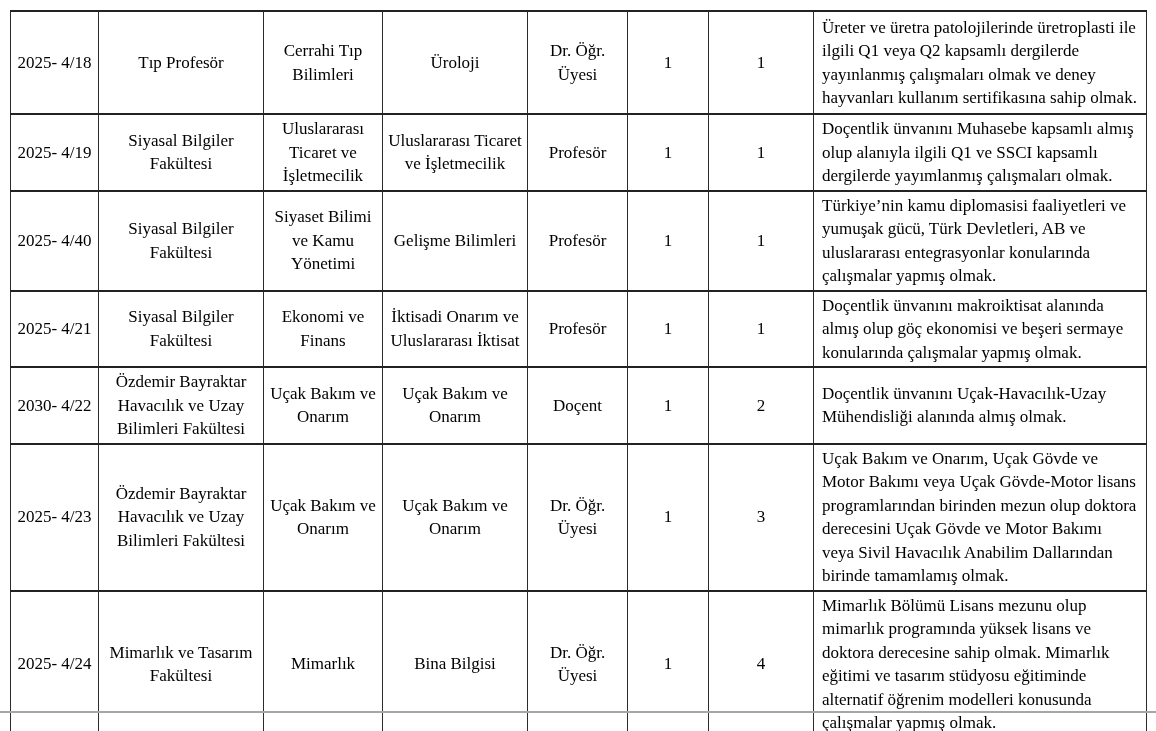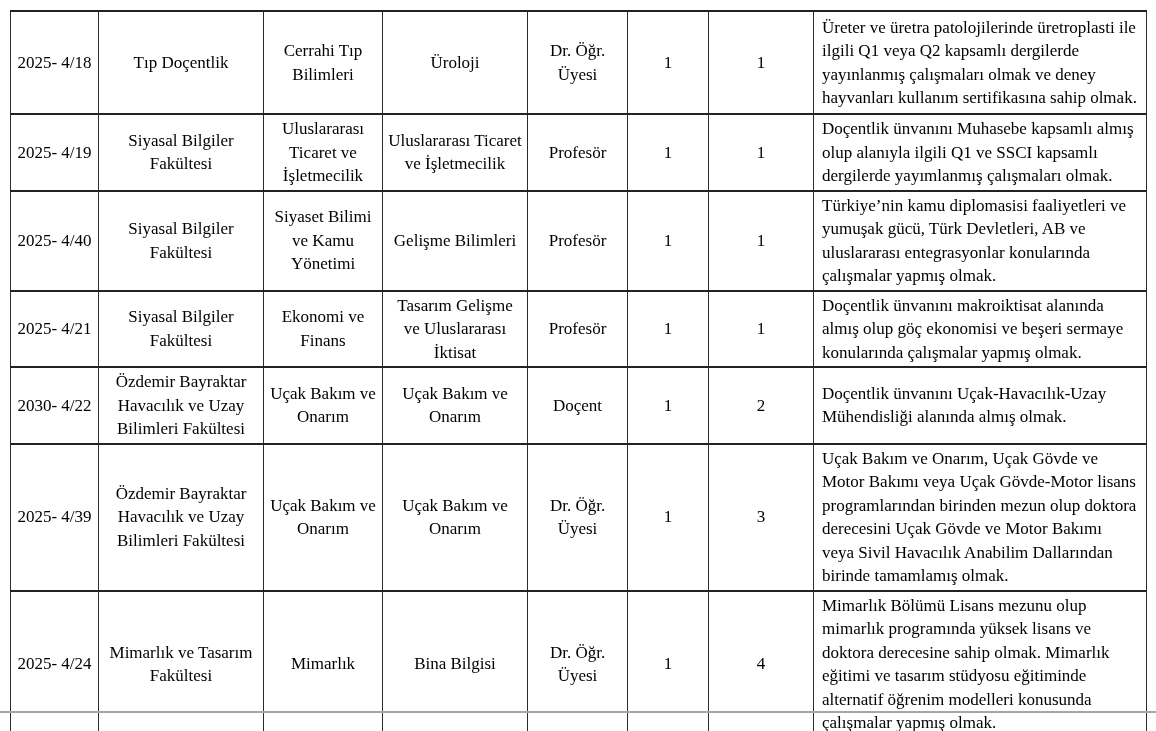--- a/index.html
+++ b/index.html
@@ -66,21 +66,21 @@
       <col class="col-dept">
       <col class="col-program">
       <col class="col-title">
       <col class="col-n1">
       <col class="col-n2">
       <col class="col-desc">
     </colgroup>
     <tbody>
         <tr style="height: 103px;">
     <td class="c-code">2025- 4/18</td>
-    <td class="c-faculty">Tıp Doçentlik</td>
+    <td class="c-faculty">Tıp Profesör</td>
     <td class="c-dept">Cerrahi Tıp Bilimleri</td>
     <td class="c-program">Üroloji</td>
     <td class="c-title">Dr. Öğr. Üyesi</td>
     <td class="c-n1">1</td>
     <td class="c-n2">1</td>
     <td class="c-desc">Üreter ve üretra patolojilerinde üretroplasti ile ilgili Q1 veya Q2 kapsamlı dergilerde yayınlanmış çalışmaları olmak ve deney hayvanları kullanım sertifikasına sahip olmak.</td>
   </tr>
         <tr style="height: 75px;">
     <td class="c-code">2025- 4/19</td>
     <td class="c-faculty">Siyasal Bilgiler Fakültesi</td>
@@ -98,38 +98,38 @@
     <td class="c-program">Gelişme Bilimleri</td>
     <td class="c-title">Profesör</td>
     <td class="c-n1">1</td>
     <td class="c-n2">1</td>
     <td class="c-desc">Türkiye’nin kamu diplomasisi faaliyetleri ve yumuşak gücü, Türk Devletleri, AB ve uluslararası entegrasyonlar konularında çalışmalar yapmış olmak.</td>
   </tr>
         <tr style="height: 73px;">
     <td class="c-code">2025- 4/21</td>
     <td class="c-faculty">Siyasal Bilgiler Fakültesi</td>
     <td class="c-dept">Ekonomi ve Finans</td>
-    <td class="c-program">Tasarım Gelişme ve Uluslararası İktisat</td>
+    <td class="c-program">İktisadi Onarım ve Uluslararası İktisat</td>
     <td class="c-title">Profesör</td>
     <td class="c-n1">1</td>
     <td class="c-n2">1</td>
     <td class="c-desc">Doçentlik ünvanını makroiktisat alanında almış olup göç ekonomisi ve beşeri sermaye konularında çalışmalar yapmış olmak.</td>
   </tr>
         <tr style="height: 76px;">
     <td class="c-code">2030- 4/22</td>
     <td class="c-faculty">Özdemir Bayraktar Havacılık ve Uzay Bilimleri Fakültesi</td>
     <td class="c-dept">Uçak Bakım ve Onarım</td>
     <td class="c-program">Uçak Bakım ve Onarım</td>
     <td class="c-title">Doçent</td>
     <td class="c-n1">1</td>
     <td class="c-n2">2</td>
     <td class="c-desc">Doçentlik ünvanını Uçak-Havacılık-Uzay Mühendisliği alanında almış olmak.</td>
   </tr>
         <tr style="height: 143px;">
-    <td class="c-code">2025- 4/39</td>
+    <td class="c-code">2025- 4/23</td>
     <td class="c-faculty">Özdemir Bayraktar Havacılık ve Uzay Bilimleri Fakültesi</td>
     <td class="c-dept">Uçak Bakım ve Onarım</td>
     <td class="c-program">Uçak Bakım ve Onarım</td>
     <td class="c-title">Dr. Öğr. Üyesi</td>
     <td class="c-n1">1</td>
     <td class="c-n2">3</td>
     <td class="c-desc">Uçak Bakım ve Onarım, Uçak Gövde ve Motor Bakımı veya Uçak Gövde-Motor lisans programlarından birinden mezun olup doktora derecesini Uçak Gövde ve Motor Bakımı veya Sivil Havacılık Anabilim Dallarından birinde tamamlamış olmak.</td>
   </tr>
         <tr style="height: 129px;">
     <td class="c-code">2025- 4/24</td>

